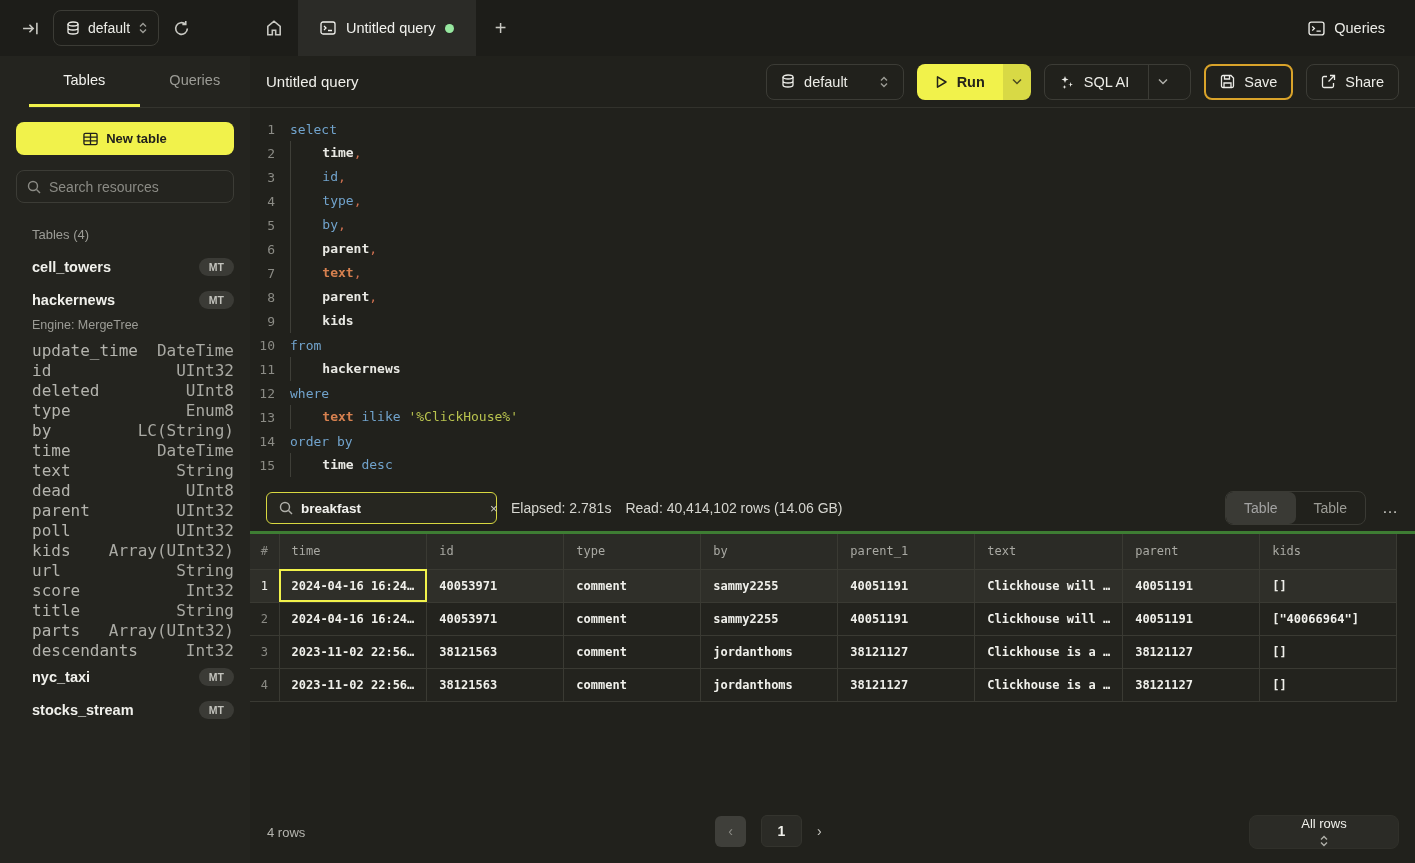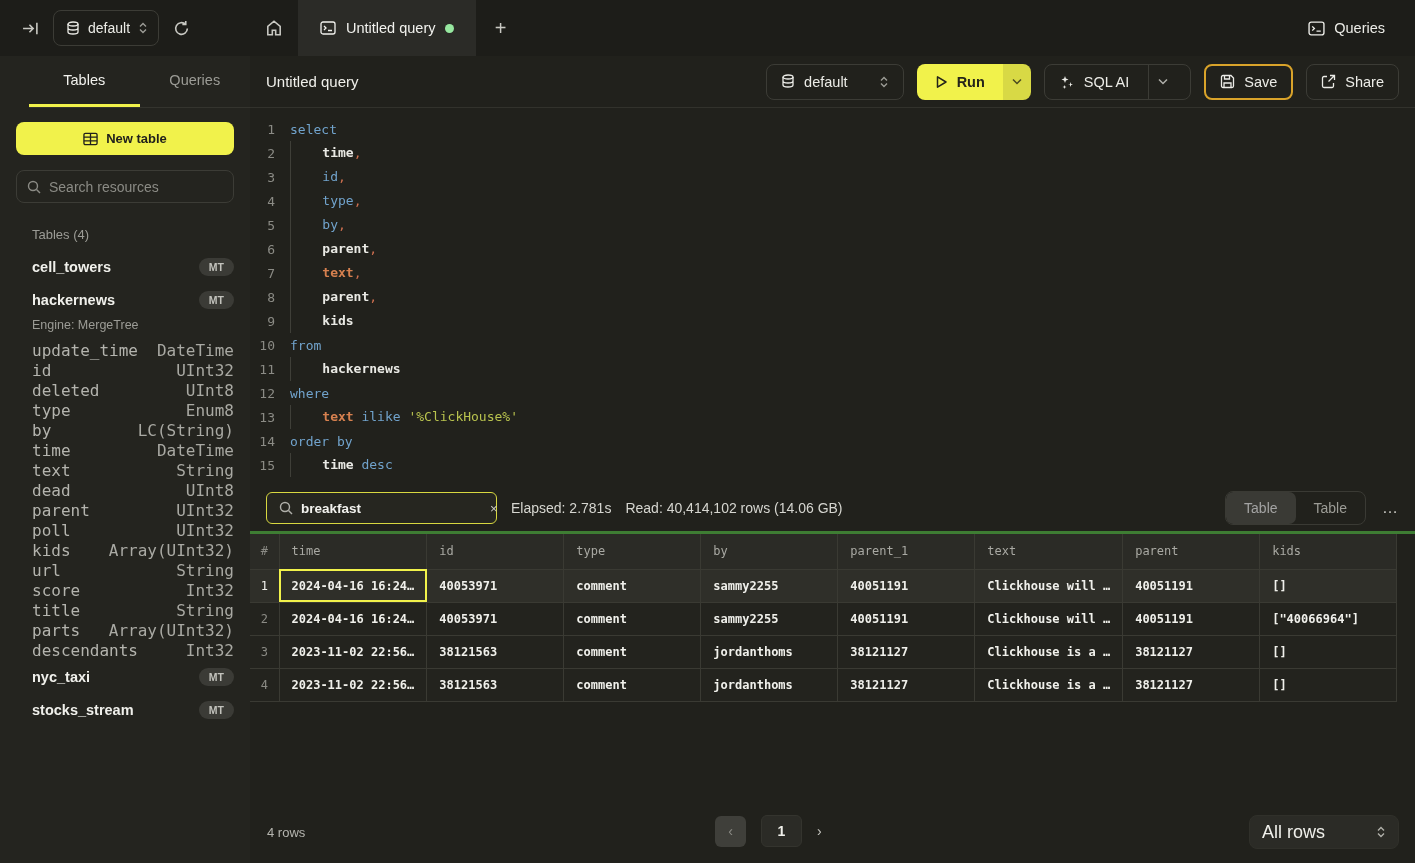--- a/index.html
+++ b/index.html
@@ -96,21 +96,21 @@
   table.results col.c-num { width:29px; } table.results col.c-data { width:137px; }
 
   
   .footer { margin-top:auto; height:62px; display:flex; align-items:center; padding:0 16px 0 17px; flex-shrink:0; }
   .rowcount { font-size:13px; color:#b5b5af; }
   .pager { position:absolute; left:715px; bottom:16px; display:flex; align-items:center; gap:15px; }
   .pg-prev { width:31px; height:31px; border-radius:6px; background:#3f3f3a; border:none; color:#8b8b85; font-size:14px; }
   .pg-page { width:41px; height:32px; border-radius:6px; background:#2b2b26; border:1px solid #34342e; color:#f0f0eb; font-size:14px; font-weight:600; display:flex; align-items:center; justify-content:center; }
   .pg-next { background:none; border:none; color:#c6c6c0; font-size:14px; cursor:pointer; }
   .pagesize { margin-left:auto; width:150px; height:34px; background:#2b2b26; border:1px solid #30302a; border-radius:8px;
-    display:flex; align-items:center; justify-content:space-between; padding:0 12px; font-size:18px; color:#f0f0eb; cursor:pointer; }
+    display:flex; align-items:center; justify-content:space-between; padding:0 12px; font-size:13px; color:#f0f0eb; cursor:pointer;flex-direction:column; }
 </style>
 </head>
 <body>
 
 <div class="topbar">
   <div class="topbar-left">
     <button class="icon-btn">
       <svg width="17" height="17" viewBox="0 0 16 16" fill="none" stroke="currentColor" stroke-width="1.5">
           <path d="M1 8h9M7 4.5L10.5 8 7 11.5M14 2.5v11"></path>
         </svg>

